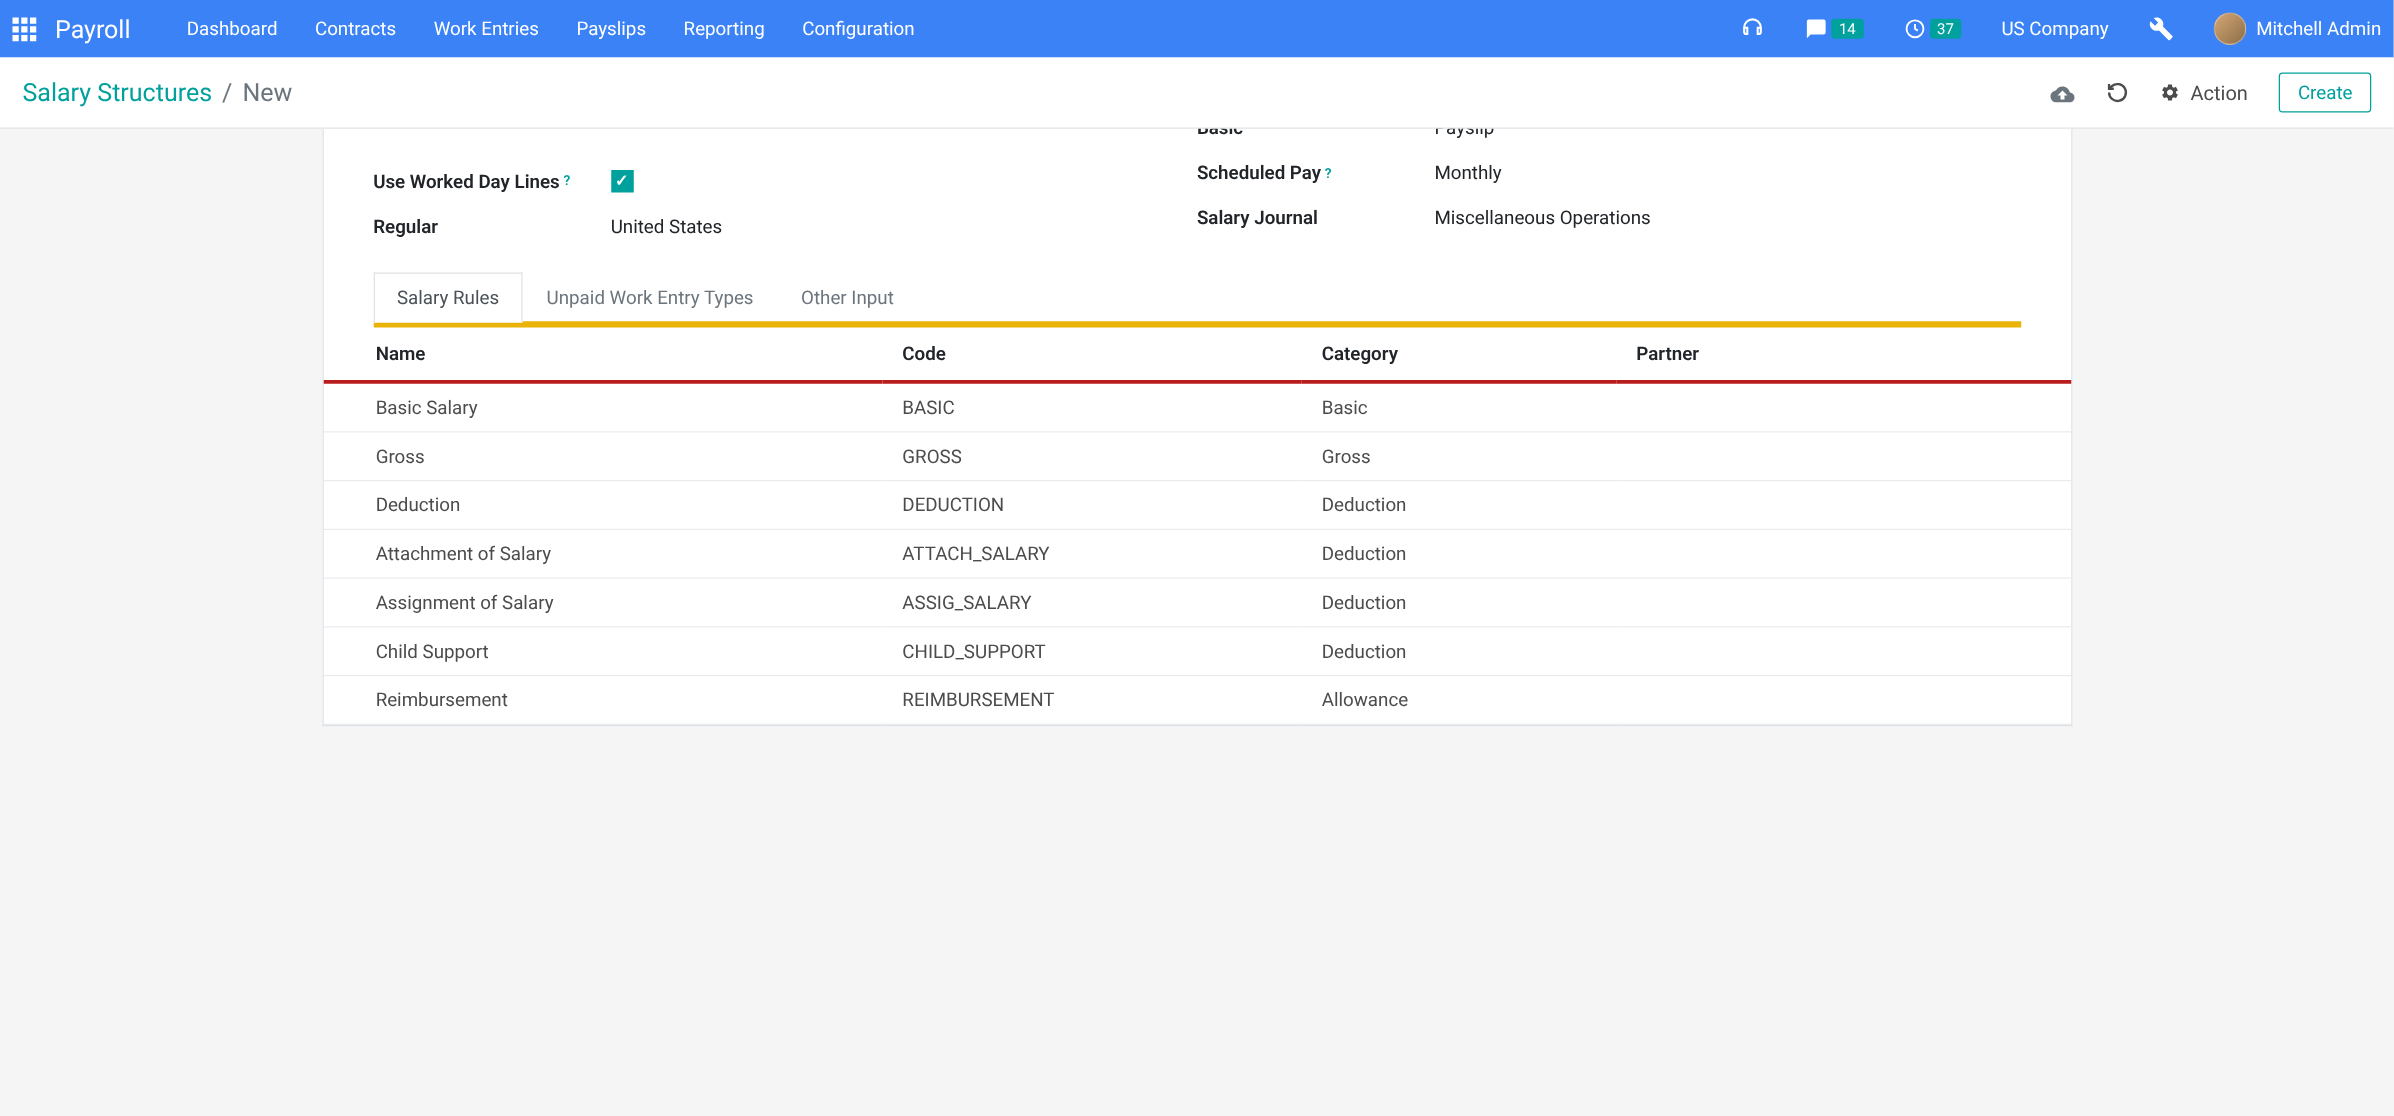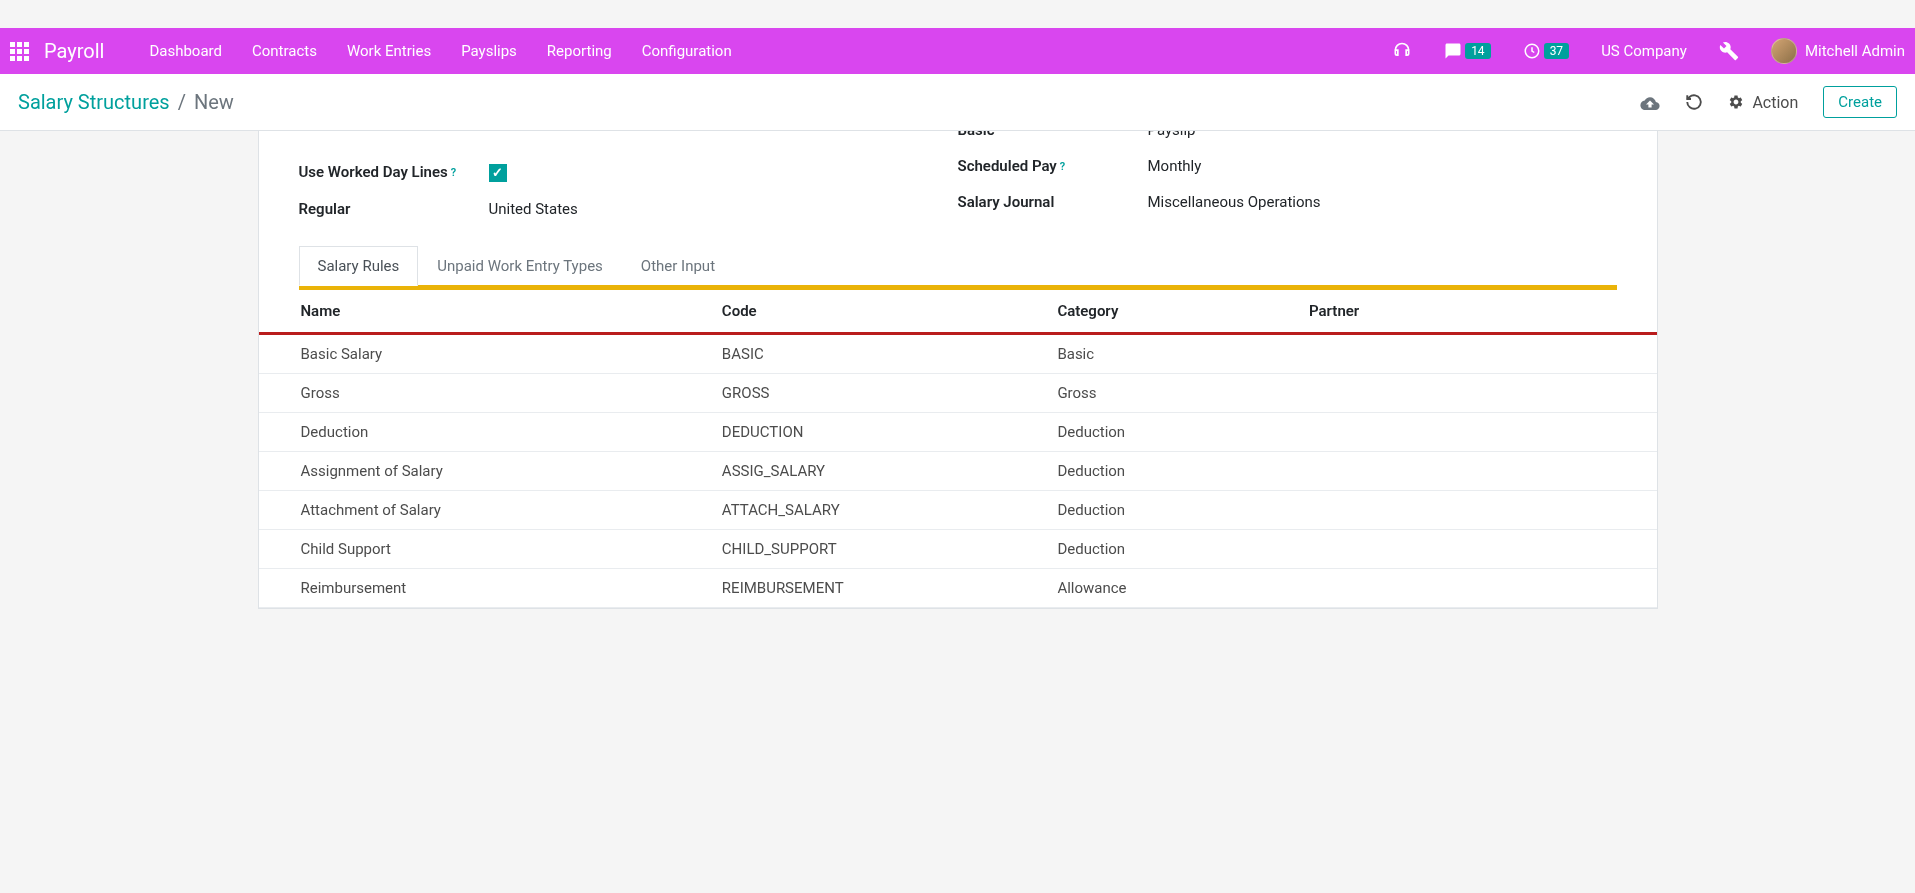--- a/index.html
+++ b/index.html
@@ -7,27 +7,26 @@
       padding: 0;
       box-sizing: border-box;
       font-family: -apple-system, BlinkMacSystemFont, "Segoe UI", Roboto, sans-serif;
     }
     body {
       background: #f5f5f5;
       color: #212529;
     }
     
     .navbar {
-      background: #d946ef;
+      background: #3b82f6;
       color: white;
       display: flex;
       align-items: center;
       height: 46px;
       padding: 0 10px;
-      margin-top: 28px;
     }
     .navbar-left {
       display: flex;
       align-items: center;
     }
     .apps-icon {
       display: grid;
       grid-template-columns: repeat(3, 5px);
       grid-template-rows: repeat(3, 5px);
       gap: 2px;
@@ -446,32 +445,32 @@
               <td>Gross</td>
               <td></td>
             </tr>
             <tr>
               <td>Deduction</td>
               <td>DEDUCTION</td>
               <td>Deduction</td>
               <td></td>
             </tr>
             <tr>
+              <td>Attachment of Salary</td>
+              <td>ATTACH_SALARY</td>
+              <td>Deduction</td>
+              <td></td>
+            </tr>
+            <tr>
               <td>Assignment of Salary</td>
               <td>ASSIG_SALARY</td>
               <td>Deduction</td>
               <td></td>
             </tr>
             <tr>
-              <td>Attachment of Salary</td>
-              <td>ATTACH_SALARY</td>
-              <td>Deduction</td>
-              <td></td>
-            </tr>
-            <tr>
               <td>Child Support</td>
               <td>CHILD_SUPPORT</td>
               <td>Deduction</td>
               <td></td>
             </tr>
             <tr>
               <td>Reimbursement</td>
               <td>REIMBURSEMENT</td>
               <td>Allowance</td>
               <td></td>

